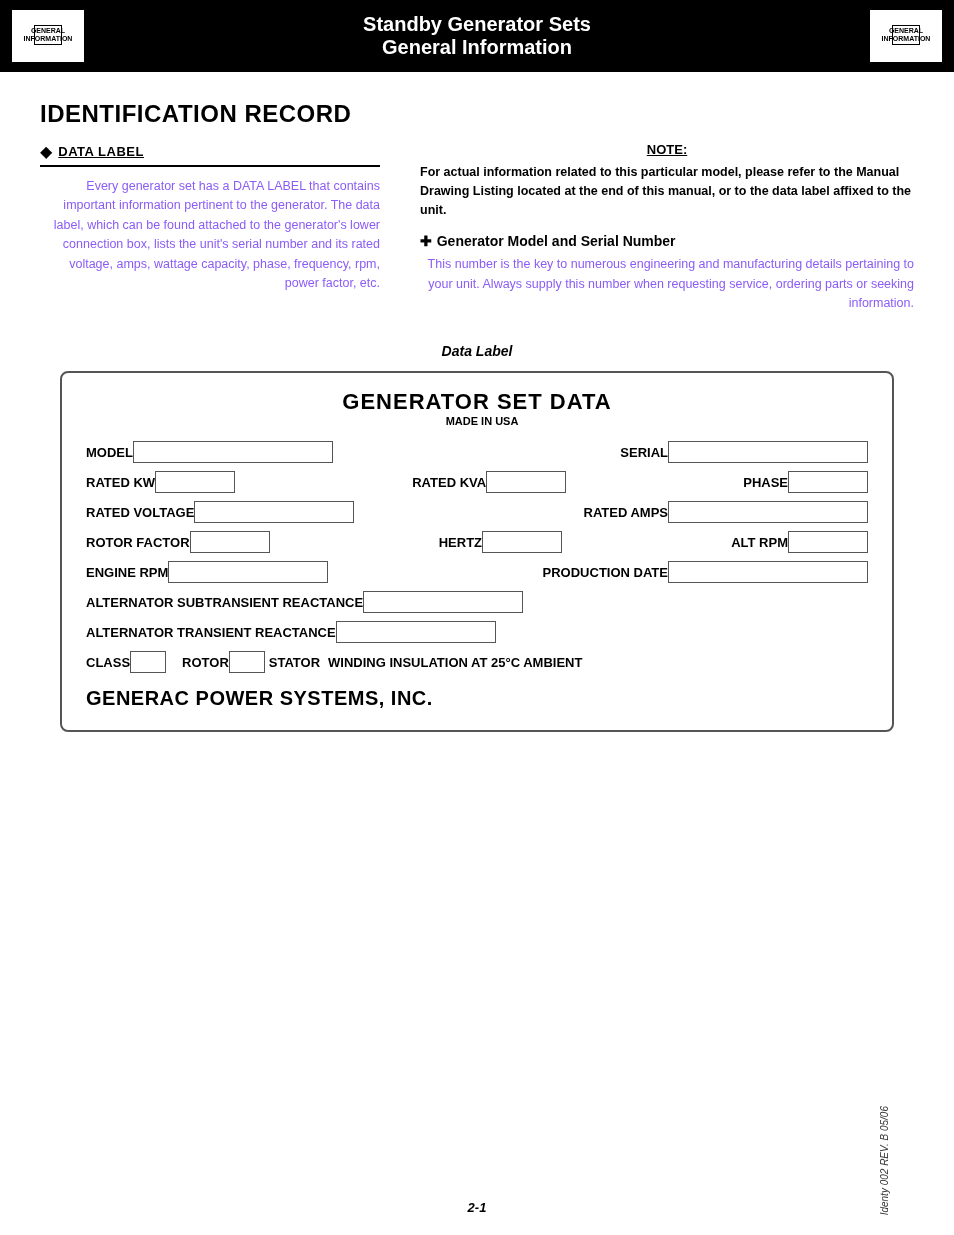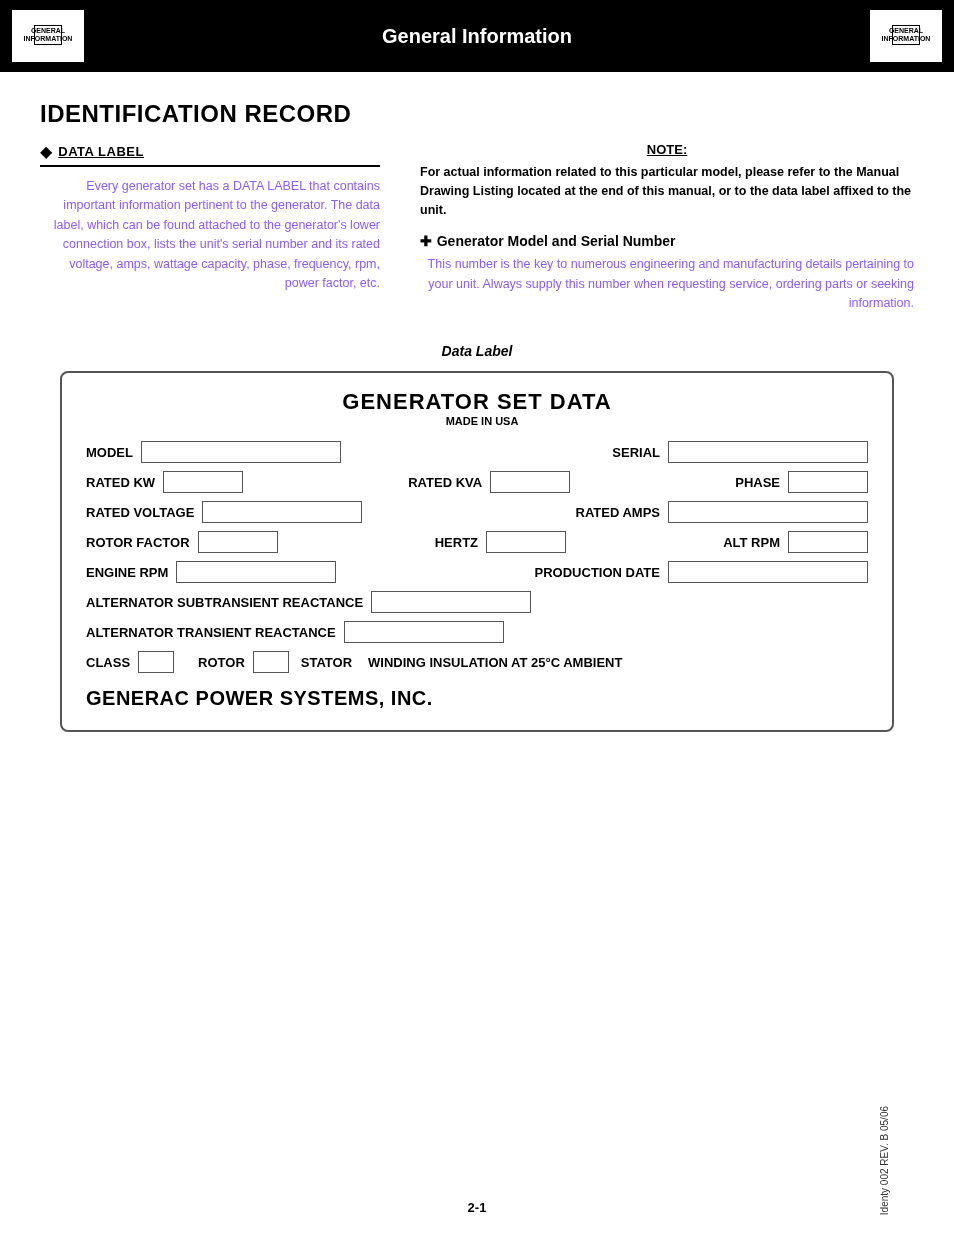--- a/index.html
+++ b/index.html
@@ -176,21 +176,20 @@
       font-weight: bold;
       white-space: nowrap;
       margin-left: 10px;
     }
 
     
     .field-row {
       display: flex;
       align-items: center;
       margin-bottom: 8px;
-      gap: 8px;
     }
     .field-label {
       font-size: 13px;
       font-weight: bold;
       white-space: nowrap;
       min-width: 0;
     }
     .field-box {
       border: 1.5px solid #555;
       height: 22px;
@@ -212,20 +211,21 @@
     
     .page-footer {
       display: flex;
       justify-content: space-between;
       align-items: flex-end;
       padding: 0 64px;
       position: absolute;
       bottom: 20px;
       left: 0;
       right: 0;
+      font-style: italic;
     }
     .page-number {
       text-align: center;
       font-size: 13px;
       font-weight: bold;
       flex: 1;
     }
     .doc-ref {
       font-size: 10px;
       color: #333;
@@ -239,20 +239,21 @@
 </head>
 <body>
 
 <div class="header">
   <div class="header-logo">
     <div class="logo-icon">
       <span>GENERAL<br>INFORMATION</span>
     </div>
   </div>
   <div class="header-title">
+    <div class="line1">Standby Generator Sets</div>
     <div class="line2">General Information</div>
   </div>
   <div class="header-logo">
     <div class="logo-icon">
       <span>GENERAL<br>INFORMATION</span>
     </div>
   </div>
 </div>
 
 <div class="main">

